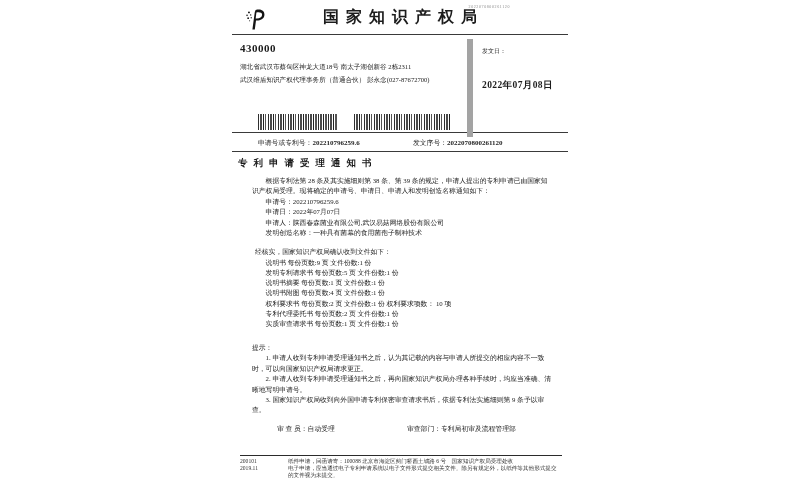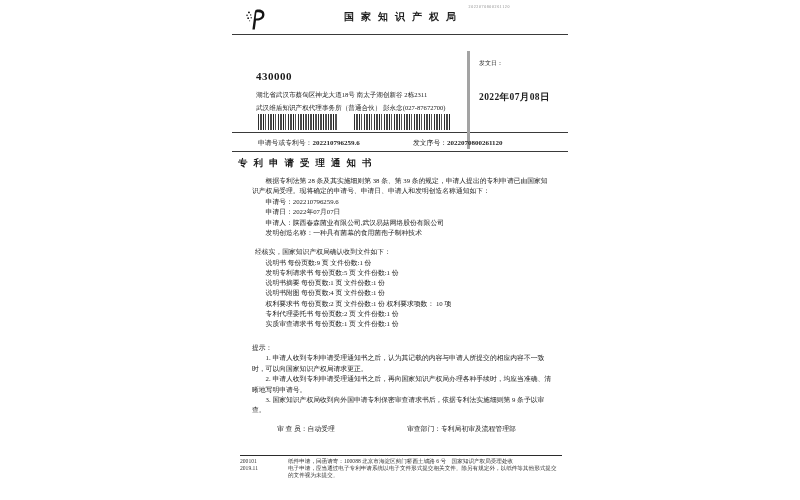--- a/index.html
+++ b/index.html
@@ -7,29 +7,29 @@
   body { font-family:"Liberation Serif","DejaVu Serif",serif; color:#1c1c1c; }
 
   .page { position:relative; width:800px; height:500px; background:#fff; }
   .doc  { position:absolute; left:232px; top:0; width:336px; height:500px; font-size:6.8px; line-height:10.4px; }
 
   
   .doc-header { position:relative; height:35px; border-bottom:1px solid #3a3a3a; }
   .serial-top { position:absolute; top:2px; right:58px; font-size:4px; letter-spacing:0.6px; color:#888; }
   .logo { position:absolute; left:12px; top:7px; width:24px; height:26px; }
   .agency-name { position:absolute; left:0; right:0; top:12px; text-align:center;
-                 font-weight:bold; font-size:10px; letter-spacing:7px; padding-left:7px; }
+                 font-weight:bold; font-size:16px; letter-spacing:7px; padding-left:7px; }
 
   
   .info-block { position:relative; height:98px; border-bottom:1px solid #3a3a3a; }
-  .dispatch-box { position:absolute; top:16px; right:0; width:101px; height:98px;
-                  border-left:3px solid #a3a3a3; padding:7px 0 0 9px; }
+  .dispatch-box { position:absolute; top:4px; right:0; width:101px; height:98px;
+                  border-left:6px solid #a3a3a3; padding:7px 0 0 9px; }
   .dispatch-label { font-size:6px; color:#222; }
   .dispatch-date { margin-top:24px; font-size:9.5px; font-weight:bold; letter-spacing:0.4px; }
-  .recipient { position:absolute; left:24px; top:8px; width:200px;margin-top:28px; }
+  .recipient { position:absolute; left:8px; top:8px; width:200px; }
   .postcode { font-weight:bold; font-size:11px; letter-spacing:0.5px; }
   .addr1 { margin-top:9px; font-size:6.6px; }
   .addr2 { margin-top:2px; font-size:6.6px; }
   .barcode-row { position:absolute; left:26px; bottom:2px; display:flex; gap:16px; }
   .barcode { height:16px; background:repeating-linear-gradient(90deg,
       #2f2f2f 0 1px,#fff 1px 2px,#4a4a4a 2px 4px,#fff 4px 5px,#222 5px 6px,#fff 6px 7.5px,
       #555 7.5px 8.5px,#fff 8.5px 10px); }
   .barcode.a { width:80px; }
   .barcode.b { width:96px; }
 

